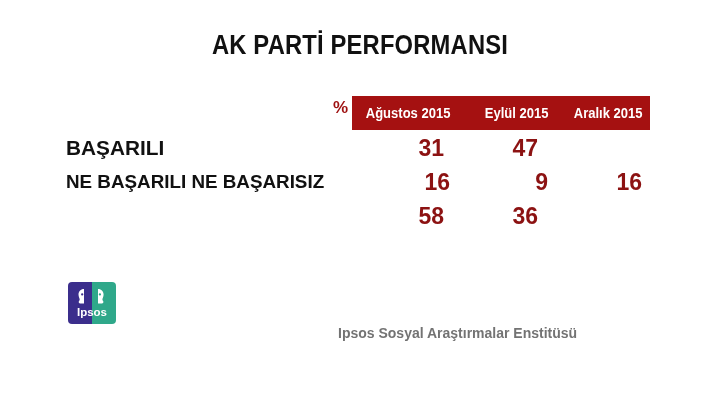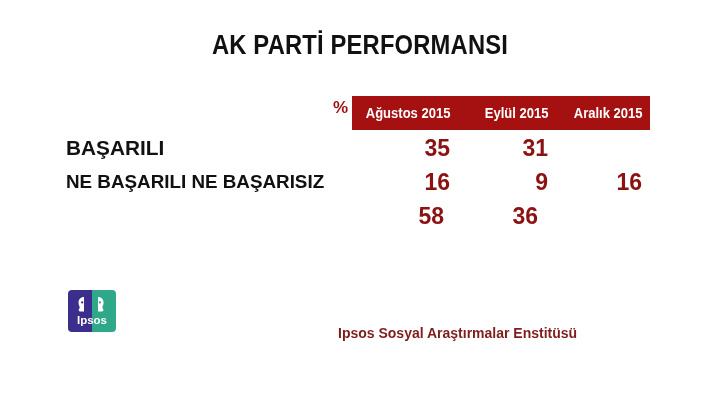--- a/index.html
+++ b/index.html
@@ -121,36 +121,36 @@
     box-sizing: border-box;
   }
   .val.c1 { width: 104px; padding-right: 6px; }
   .val.c2 { width: 98px;  padding-right: 6px; }
   .val.c3 { width: 96px;  padding-right: 8px; }
 
   
   .logo {
     position: absolute;
     left: 68px;
-    top: 290px;
+    top: 282px;
     width: 48px;
     height: 42px;
     border-radius: 4px;
     overflow: hidden;
   }
   .logo svg { display: block; }
 
   
   .footer-text {
     position: absolute;
     left: 338px;
     top: 325px;
     font-size: 14px;
     font-weight: bold;
-    color: #7f1d1d;
+    color: #737373;
     white-space: nowrap;
   }
 </style>
 </head>
 <body>
 
 <div class="title">AK PARTİ PERFORMANSI</div>
 
 <div class="table-block">
 
@@ -161,22 +161,22 @@
       <div class="col-head c2">Eylül 2015</div>
       <div class="col-head c3">Aralık 2015</div>
     </div>
   </div>
 
   <div class="data-rows">
 
     <div class="row">
       <div class="row-label big">BAŞARILI</div>
       <div class="values">
-        <div class="val c1">35</div>
         <div class="val c2">31</div>
+        <div class="val c3">47</div>
       </div>
     </div>
 
     <div class="row">
       <div class="row-label small">NE BAŞARILI NE BAŞARISIZ</div>
       <div class="values">
         <div class="val c1">16</div>
         <div class="val c2">9</div>
         <div class="val c3">16</div>
       </div>

